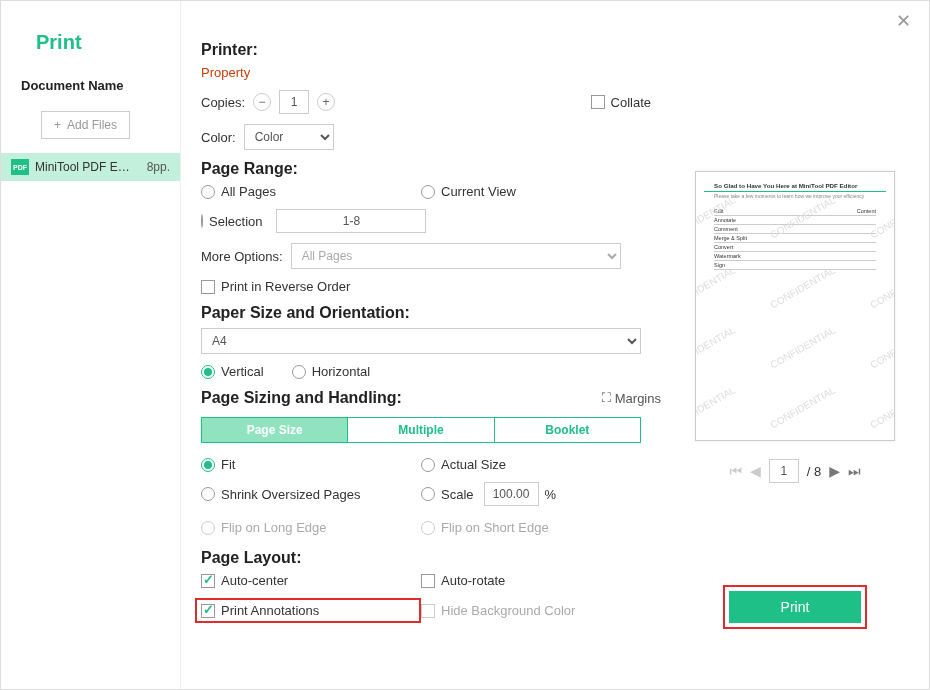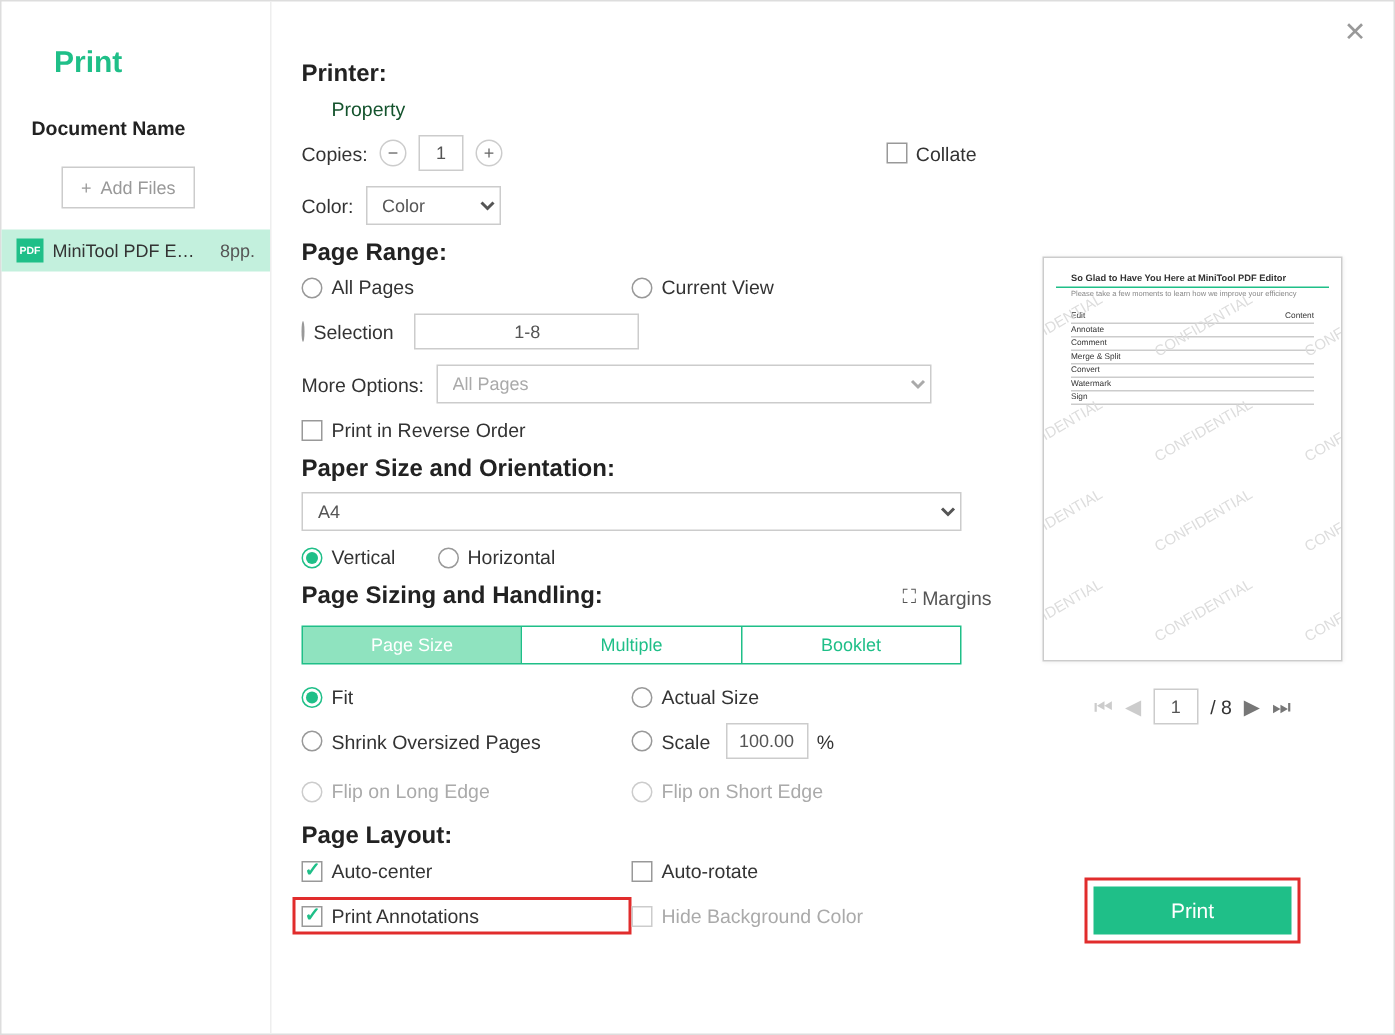--- a/index.html
+++ b/index.html
@@ -86,21 +86,21 @@
   .row { display: flex; align-items: center; margin-bottom: 10px; gap: 8px; }
   .section-label { font-weight: bold; font-size: 16px; margin-bottom: 6px; color: #222; }
   select, input[type=text] {
     border: 1px solid #ccc;
     padding: 4px 6px;
     background: #fff;
     font-size: 12px;
     color: #555;
   }
   .printer-select { width: 340px; }
-  .property-link { color: #14532d; margin-left: 20px; cursor: pointer; }
+  .property-link { color: #c2410c; margin-left: 0; cursor: pointer; }
   .stepper-btn {
     width: 18px; height: 18px;
     border: 1px solid #ccc;
     border-radius: 50%;
     background: #fff;
     display: flex; align-items: center; justify-content: center;
     cursor: pointer;
     font-size: 12px;
     color: #666;
   }
@@ -141,20 +141,21 @@
   .radio.disabled { border-color: #ccc; }
   .radio-item, .check-item { display: flex; align-items: center; gap: 6px; }
   .selection-input { width: 150px; text-align: center; }
   .more-select { width: 330px; color: #aaa; }
   .paper-select { width: 440px; }
   .sizing-tabs {
     display: flex;
     border: 1px solid #1fbf88;
     width: 440px;
     margin-bottom: 14px;
+    font-weight: bold;
   }
   .sizing-tab {
     flex: 1;
     text-align: center;
     padding: 5px 0;
     cursor: pointer;
     font-size: 12px;
     color: #1fbf88;
   }
   .sizing-tab.active { background: #8fe3bf; color: #fff; }

